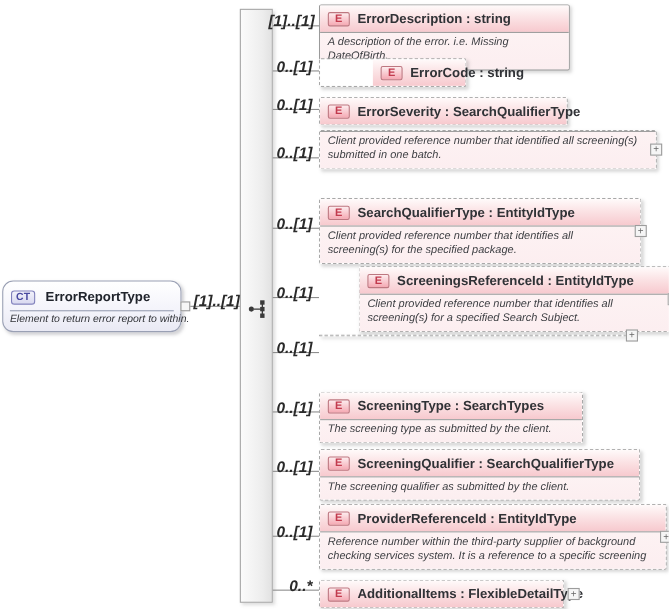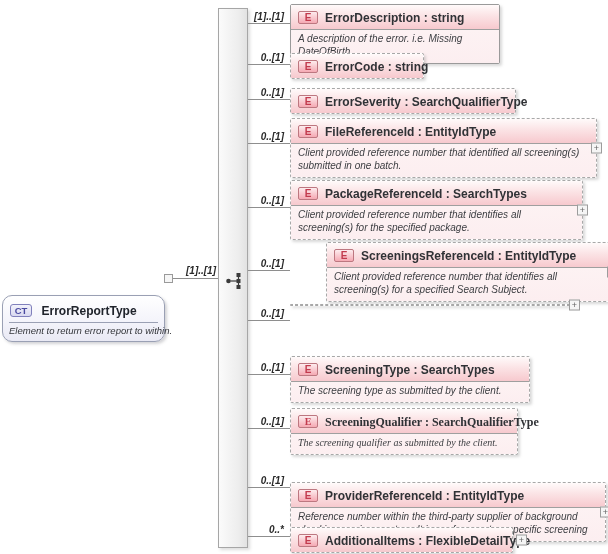--- a/index.html
+++ b/index.html
@@ -8,41 +8,40 @@
     position: relative; width: 608px; height: 554px;
     background: #fff; overflow: hidden;
   }
 
   
   .ct-box {
     position: absolute; left: 2px; top: 255px; width: 163px; height: 47px;
     border: 1px solid #9aa0b4; border-radius: 10px;
     background: linear-gradient(180deg, #ffffff 0%, #f4f4fb 55%, #e9e9f4 100%);
     box-shadow: 2px 2px 3px rgba(110,110,120,.30);
-    margin-top: 40px;
   }
   .ct-header { padding: 5px 7px 2px 7px; white-space: nowrap; }
   .ct-badge {
     display: inline-block; width: 22px; height: 13px; line-height: 12px;
     text-align: center; font-size: 9.5px; font-weight: bold; color: #4a4aa0;
     background: linear-gradient(180deg,#f2f2fb,#d9d9f0);
     border: 1px solid #8080bc; border-radius: 3px; vertical-align: 1px;
   }
   .ct-title { font-size: 12px; font-weight: bold; color: #20242c; margin-left: 5px; }
   .ct-sep { height: 1px; background: #9aa0b4; margin: 1px 6px 0 6px; }
   .ct-anno { padding: 2px 6px; font-size: 9.5px; font-style: italic; color: #33353a; white-space: nowrap; }
   .ct-port {
     position: absolute; left: 164px; top: 274px; width: 9px; height: 9px;
     border: 1px solid #9a9a9a; background: #f6f6f6;
   }
 
   
   .h-line { position: absolute; height: 1px; background: #8e8e8e; }
   .card-label {
-    position: absolute; font-size: 10px; font-weight: bold; font-style: italic;
+    position: absolute; font-size: 14px; font-weight: bold; font-style: italic;
     color: #2a2a2a; text-align: right; white-space: nowrap;
   }
 
   
   .seq-bar {
     position: absolute; left: 218px; top: 8px; width: 30px; height: 540px;
     border: 1px solid #a6a6a6;
     background: linear-gradient(90deg, #fbfbfb 0%, #ededed 70%, #e2e2e2 100%);
     box-shadow: 2px 2px 3px rgba(120,120,120,.25);
   }
@@ -107,45 +106,44 @@
       <line x1="13.5" y1="3" x2="13.5" y2="15" stroke="#3a3a3a" stroke-width="1.2"></line>
       <rect x="11.5" y="1" width="4" height="4" fill="#3a3a3a"></rect>
       <rect x="11.5" y="7" width="4" height="4" fill="#3a3a3a"></rect>
       <rect x="11.5" y="13" width="4" height="4" fill="#3a3a3a"></rect>
     </svg>
   </div>
 
   <div id="rows">
       <div class="h-line" style="left: 248px; top: 23px; width: 42px;"></div>
       <div class="card-label" style="left: 244px; top: 11px; width: 40px;">[1]..[1]</div>
-      <div class="e-box required" style="top: 4px; width: 210px;">
+      <div class="e-box required" style="top: 4px; width: 228px;">
         <div class="e-header"><span class="e-badge">E</span><span class="e-title">ErrorDescription : string</span></div>
         <div class="e-anno">A description of the error.  i.e. Missing DateOfBirth.</div>
       </div>
       <div class="h-line" style="left: 248px; top: 64px; width: 42px;"></div>
       <div class="card-label" style="left: 244px; top: 52px; width: 40px;">0..[1]</div>
-      <div class="e-box optional" style="top: 53px; width: 134px;">
+      <div class="e-box optional" style="top: 53px; width: 134px; padding-left: 48px;">
         <div class="e-header"><span class="e-badge">E</span><span class="e-title">ErrorCode : string</span></div>
       </div>
       <div class="h-line" style="left: 248px; top: 99px; width: 42px;"></div>
       <div class="card-label" style="left: 244px; top: 87px; width: 40px;">0..[1]</div>
       <div class="e-box optional" style="top: 88px; width: 226px;">
         <div class="e-header"><span class="e-badge">E</span><span class="e-title">ErrorSeverity : SearchQualifierType</span></div>
       </div>
       <div class="h-line" style="left: 248px; top: 143px; width: 42px;"></div>
       <div class="card-label" style="left: 244px; top: 131px; width: 40px;">0..[1]</div>
       <div class="e-box optional" style="top: 118px; width: 307px;">
-        <div class="e-header"><span class="e-badge">E</span><span class="e-title">FileReferenceId : EntityIdType</span></div>
         <div class="e-anno">Client provided reference number that identified all screening(s) submitted in one batch.</div>
         <div class="plus-btn">+</div>
       </div>
       <div class="h-line" style="left: 248px; top: 207px; width: 42px;"></div>
       <div class="card-label" style="left: 244px; top: 195px; width: 40px;">0..[1]</div>
       <div class="e-box optional" style="top: 180px; width: 293px;">
-        <div class="e-header"><span class="e-badge">E</span><span class="e-title">PackageReferenceId : SearchTypes</span></div>
+        <div class="e-header"><span class="e-badge">E</span><span class="e-title">SearchQualifierType : EntityIdType</span></div>
         <div class="e-anno">Client provided reference number that identifies all screening(s) for the specified package.</div>
         <div class="plus-btn">+</div>
       </div>
       <div class="h-line" style="left: 248px; top: 270px; width: 42px;"></div>
       <div class="card-label" style="left: 244px; top: 258px; width: 40px;">0..[1]</div>
       <div class="e-box optional" style="top: 242px; width: 287px; margin-left: 36px;">
         <div class="e-header"><span class="e-badge">E</span><span class="e-title">ScreeningsReferenceId : EntityIdType</span></div>
         <div class="e-anno">Client provided reference number that identifies all screening(s) for a specified Search Subject.</div>
         <div class="plus-btn">+</div>
       </div>
@@ -155,27 +153,27 @@
         <div class="plus-btn">+</div>
       </div>
       <div class="h-line" style="left: 248px; top: 374px; width: 42px;"></div>
       <div class="card-label" style="left: 244px; top: 362px; width: 40px;">0..[1]</div>
       <div class="e-box optional" style="top: 356px; width: 240px;">
         <div class="e-header"><span class="e-badge">E</span><span class="e-title">ScreeningType : SearchTypes</span></div>
         <div class="e-anno">The screening type as submitted by the client.</div>
       </div>
       <div class="h-line" style="left: 248px; top: 428px; width: 42px;"></div>
       <div class="card-label" style="left: 244px; top: 416px; width: 40px;">0..[1]</div>
-      <div class="e-box optional" style="top: 408px; width: 228px; font-family: Liberation Serif, serif;">
+      <div class="e-box optional" style="top: 408px; width: 292px;">
         <div class="e-header"><span class="e-badge">E</span><span class="e-title">ScreeningQualifier : SearchQualifierType</span></div>
         <div class="e-anno">The screening qualifier as submitted by the client.</div>
       </div>
       <div class="h-line" style="left: 248px; top: 487px; width: 42px;"></div>
       <div class="card-label" style="left: 244px; top: 475px; width: 40px;">0..[1]</div>
-      <div class="e-box optional" style="top: 458px; width: 316px; margin-top: 24px;">
+      <div class="e-box optional" style="top: 458px; width: 316px;">
         <div class="e-header"><span class="e-badge">E</span><span class="e-title">ProviderReferenceId : EntityIdType</span></div>
         <div class="e-anno">Reference number within the third-party supplier of background checking services system.  It is a reference to a specific screening</div>
         <div class="plus-btn">+</div>
       </div>
       <div class="h-line" style="left: 248px; top: 536px; width: 42px;"></div>
       <div class="card-label" style="left: 244px; top: 524px; width: 40px;">0..*</div>
       <div class="e-box optional" style="top: 527px; width: 223px;">
         <div class="e-header"><span class="e-badge">E</span><span class="e-title">AdditionalItems : FlexibleDetailType</span></div>
         <div class="plus-btn outside">+</div>
       </div>

